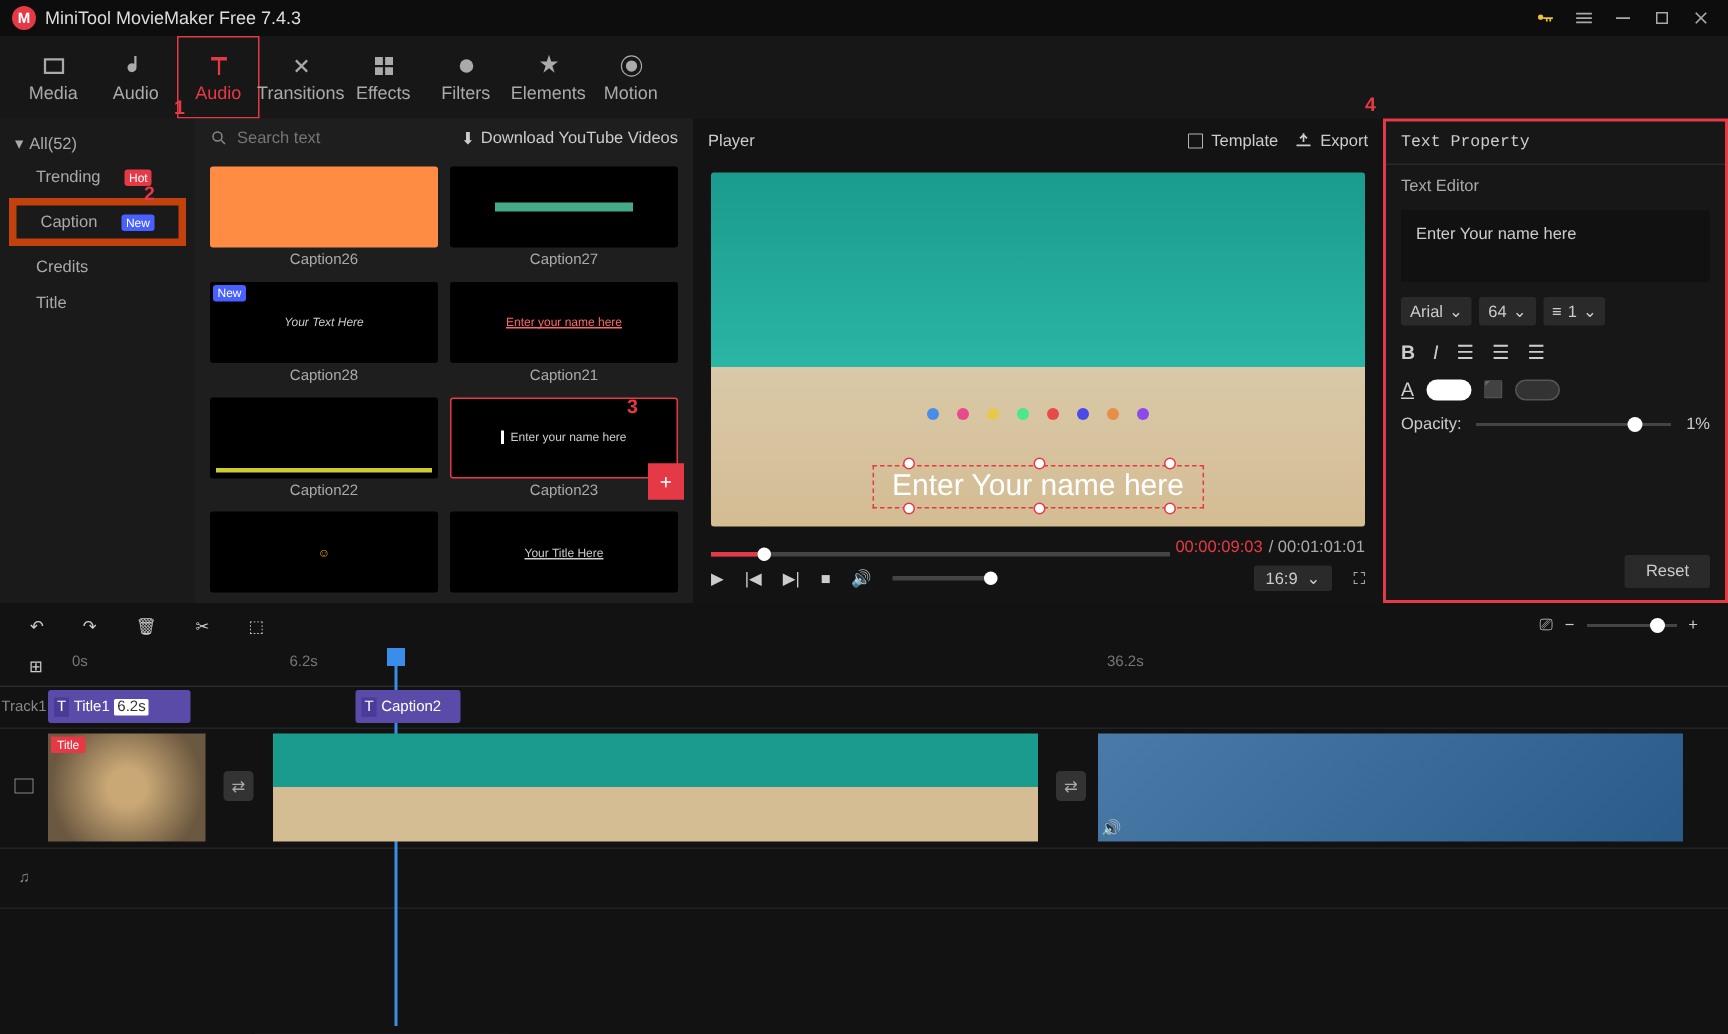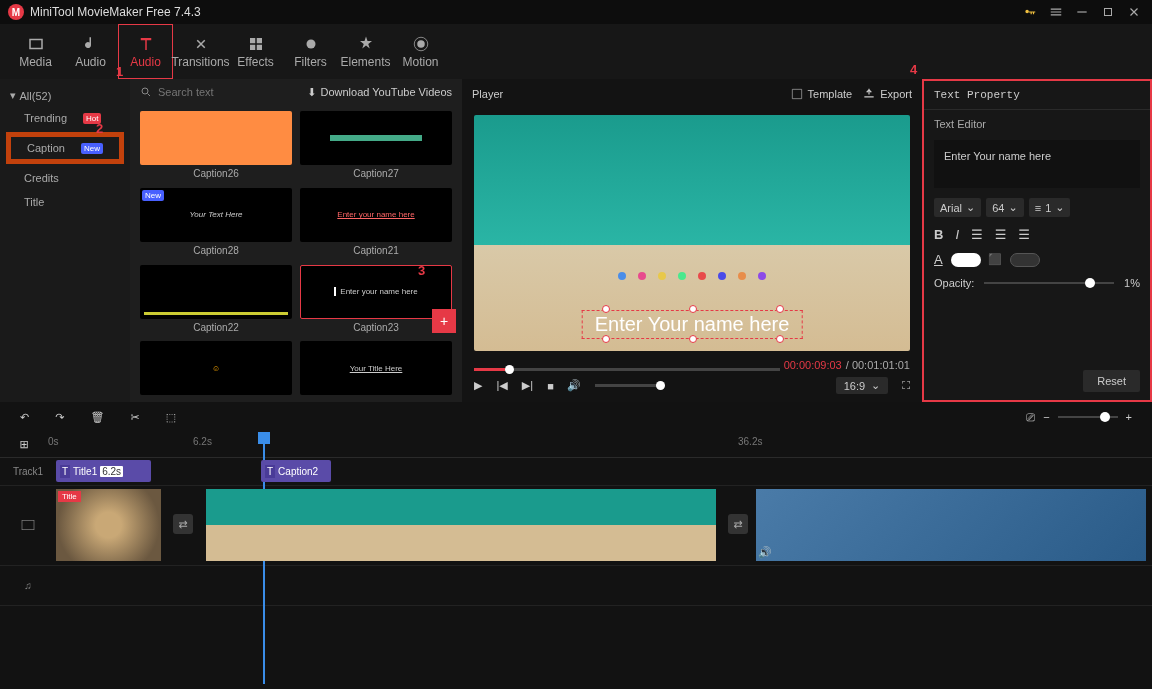--- a/index.html
+++ b/index.html
@@ -76,21 +76,21 @@
 .zoom-bar { width:60px; height:2px; background:#444; position:relative; }
 .zoom-knob { position:absolute; left:70%; top:-4px; width:10px; height:10px; background:#fff; border-radius:50%; }
 .tl-ruler { height:26px; display:flex; border-bottom:1px solid #2a2a2a; position:relative; }
 .tl-sidebar { width:48px; display:flex; align-items:center; justify-content:center; }
 .ruler-area { flex:1; position:relative; }
 .ruler-tick { position:absolute; top:4px; color:#777; font-size:10px; }
 .playhead { position:absolute; top:0; width:12px; height:12px; background:#3a8de8; left:210px; }
 .playhead::after { content:""; position:absolute; left:5px; top:12px; width:2px; height:240px; background:#3a8de8; }
 .tl-track { display:flex; height:28px; align-items:center; border-bottom:1px solid #222; }
 .tl-track.tall { height:80px; }
-.track-label { width:56px; text-align:center; color:#888; font-size:10px; }
+.track-label { width:32px; text-align:center; color:#888; font-size:10px; }
 .track-content { flex:1; position:relative; height:100%; }
 .clip { position:absolute; top:2px; height:22px; background:#5a4ba8; display:flex; align-items:center; padding:0 4px; gap:3px; color:#fff; font-size:10px; border-radius:2px; }
 .clip-icon { background:#4a3b98; padding:1px 2px; }
 .video-clip { position:absolute; top:3px; height:72px; display:flex; }
 .video-clip.beach { background:linear-gradient(to bottom,#1a9b8d 50%,#d4bc93 50%); }
 .video-clip.intro { background:radial-gradient(circle,#c9a876 20%,#6b5840 80%); }
 .video-clip.ocean { background:linear-gradient(135deg,#4a7ba8,#2a5b88); }
 .title-tag { position:absolute; top:2px; left:2px; background:#e63946; color:#fff; font-size:8px; padding:1px 4px; }
 .sync { position:absolute; width:20px; height:20px; top:28px; background:#333; border-radius:3px; display:flex; align-items:center; justify-content:center; color:#aaa; }
 svg { fill:currentColor; }

